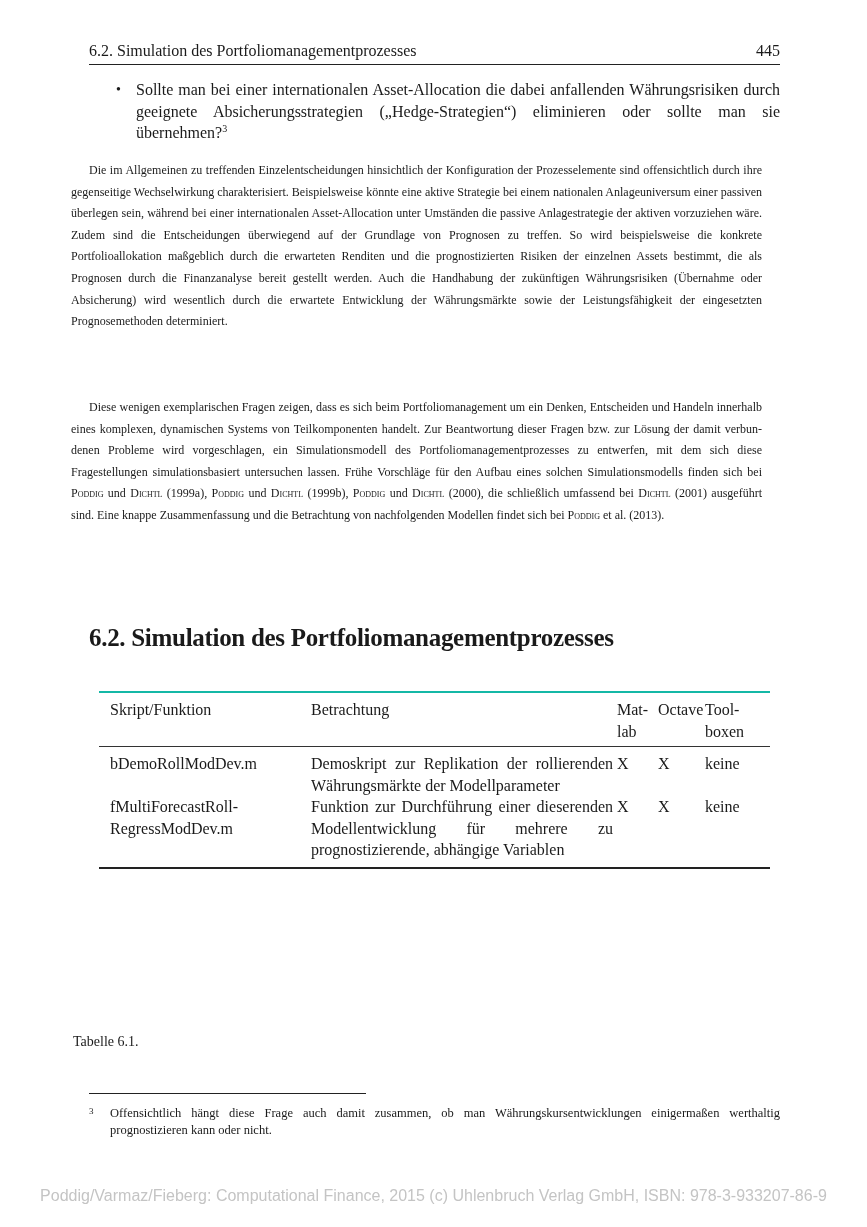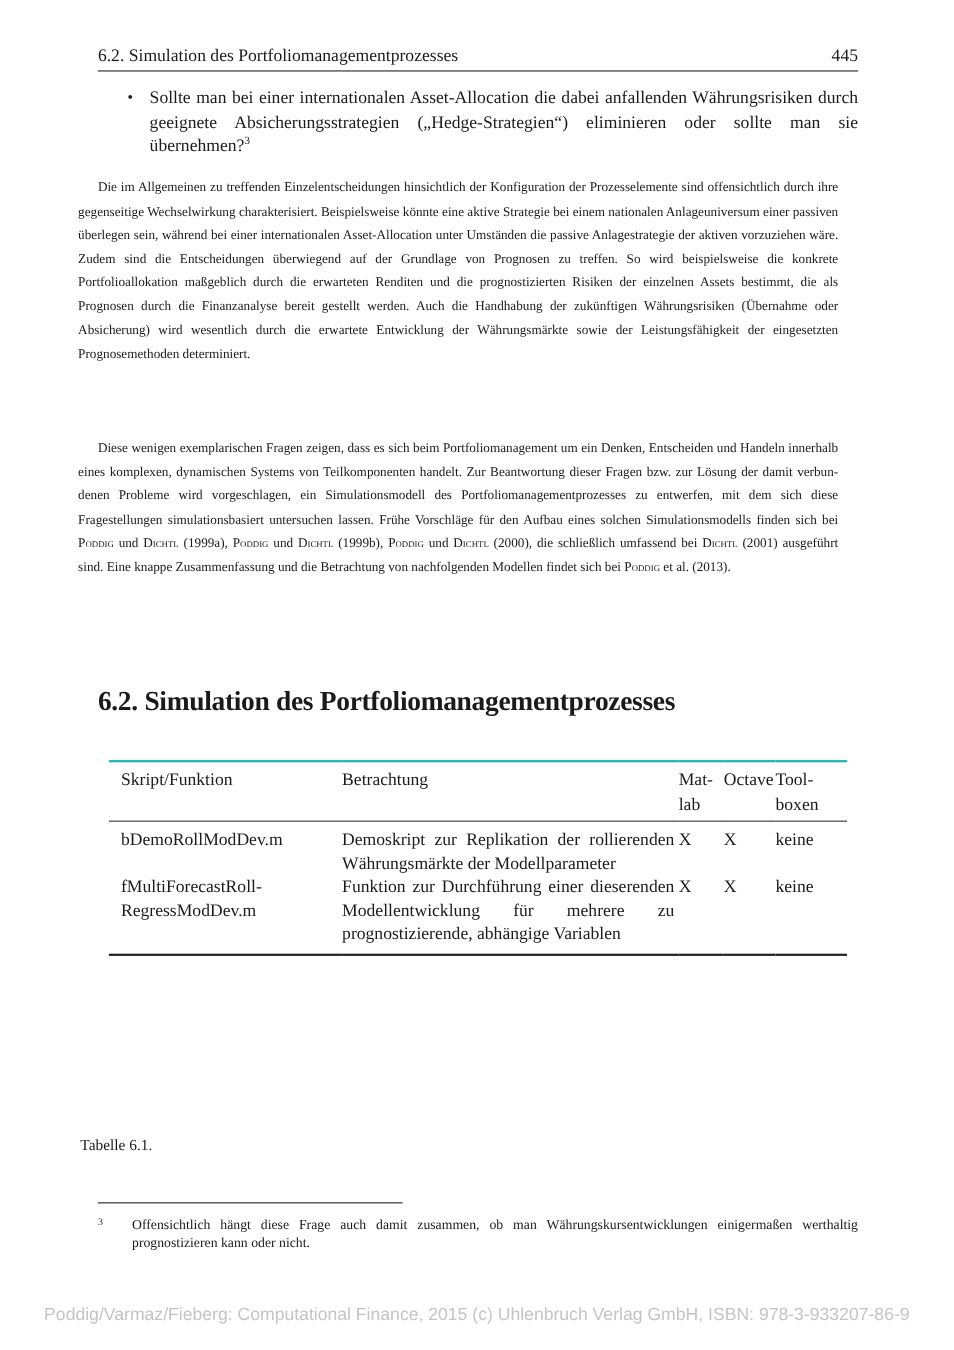--- a/index.html
+++ b/index.html
@@ -57,21 +57,21 @@
   }
   .fn-rule {
     position: absolute; left: 89px; top: 1093px; width: 277px; height: 0;
     border-top: 1px solid #222;
   }
   .footnote {
     position: absolute; left: 89px; top: 1105px; width: 691px;
     font-size: 12.5px; line-height: 17px;
   }
   .footnote .fn-num { position: absolute; left: 0; top: -2px; font-size: 9px; }
-  .footnote .fn-text { display: block; margin-left: 31px; text-align: justify; }
+  .footnote .fn-text { display: block; margin-left: 21px; text-align: justify; }
   .watermark {
     position: absolute; left: 0; width: 867px; top: 1187px; text-align: center;
     font-family: "Liberation Sans", "DejaVu Sans", sans-serif;
     font-size: 16px; color: #c4c4c4;
   }
 </style>
 </head>
 <body>
 
 <div class="running-head">

